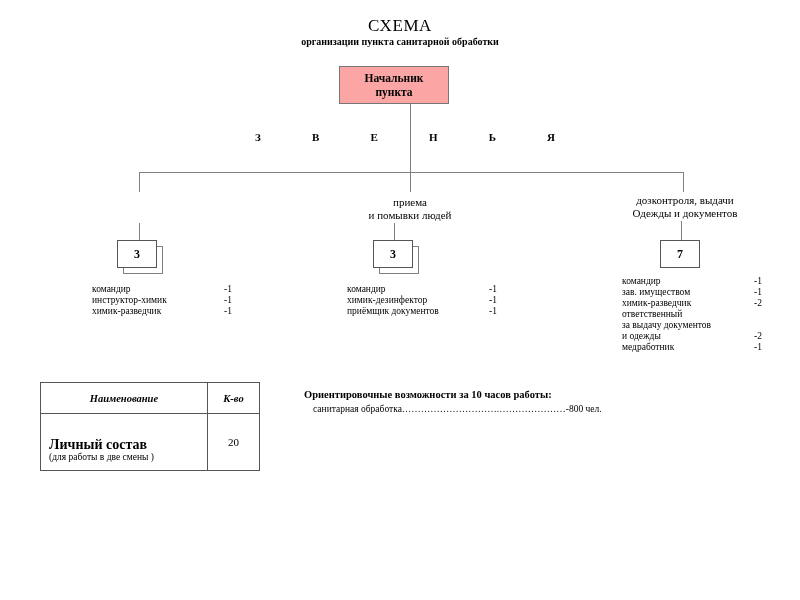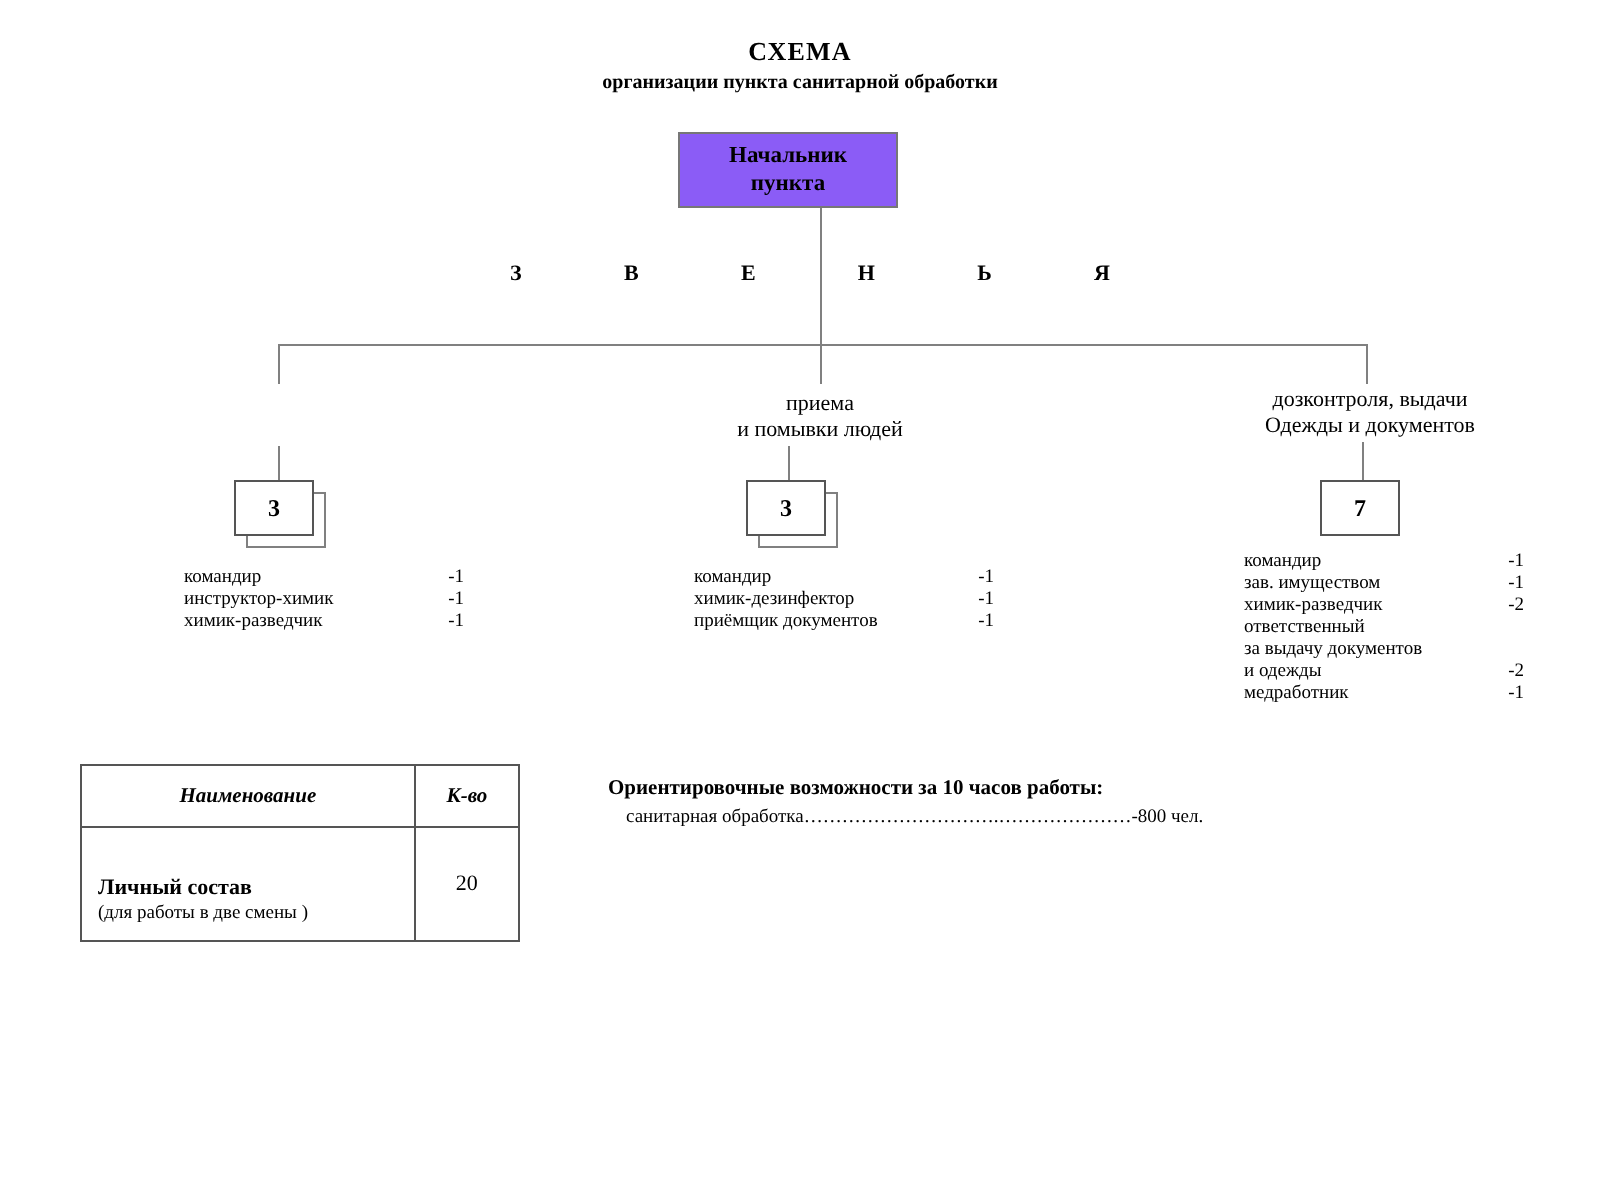--- a/index.html
+++ b/index.html
@@ -24,40 +24,40 @@
 
   
   .title-block {
     position: absolute;
     left: 0;
     top: 18px;
     width: 800px;
     text-align: center;
   }
   .title-line1 {
-    font-size: 13px;
-    font-weight: bold;
+    font-size: 17px;
+    font-weight: normal;
     letter-spacing: 0.6px;
     line-height: 16px;
   }
   .title-line2 {
     font-size: 10px;
     font-weight: bold;
     line-height: 16px;
   }
 
   
   .chief-box {
     position: absolute;
     left: 339px;
     top: 66px;
     width: 110px;
     height: 38px;
     border: 1px solid #777777;
-    background: #8b5cf6;
+    background: #fca5a5;
     box-sizing: border-box;
     display: flex;
     flex-direction: column;
     align-items: center;
     justify-content: center;
     font-size: 11.5px;
     font-weight: bold;
     line-height: 14px;
   }
 
@@ -178,21 +178,21 @@
     vertical-align: middle;
     text-align: left;
   }
   .spec-table td.cell-qty {
     text-align: center;
     vertical-align: middle;
     font-size: 11px;
   }
   .item-title {
     font-weight: bold;
-    font-size: 11px;
+    font-size: 14px;
     display: block;
     line-height: 13px;
     margin-top: 16px;
   }
   .item-sub {
     font-size: 9.5px;
     display: block;
     line-height: 12px;
   }
 

